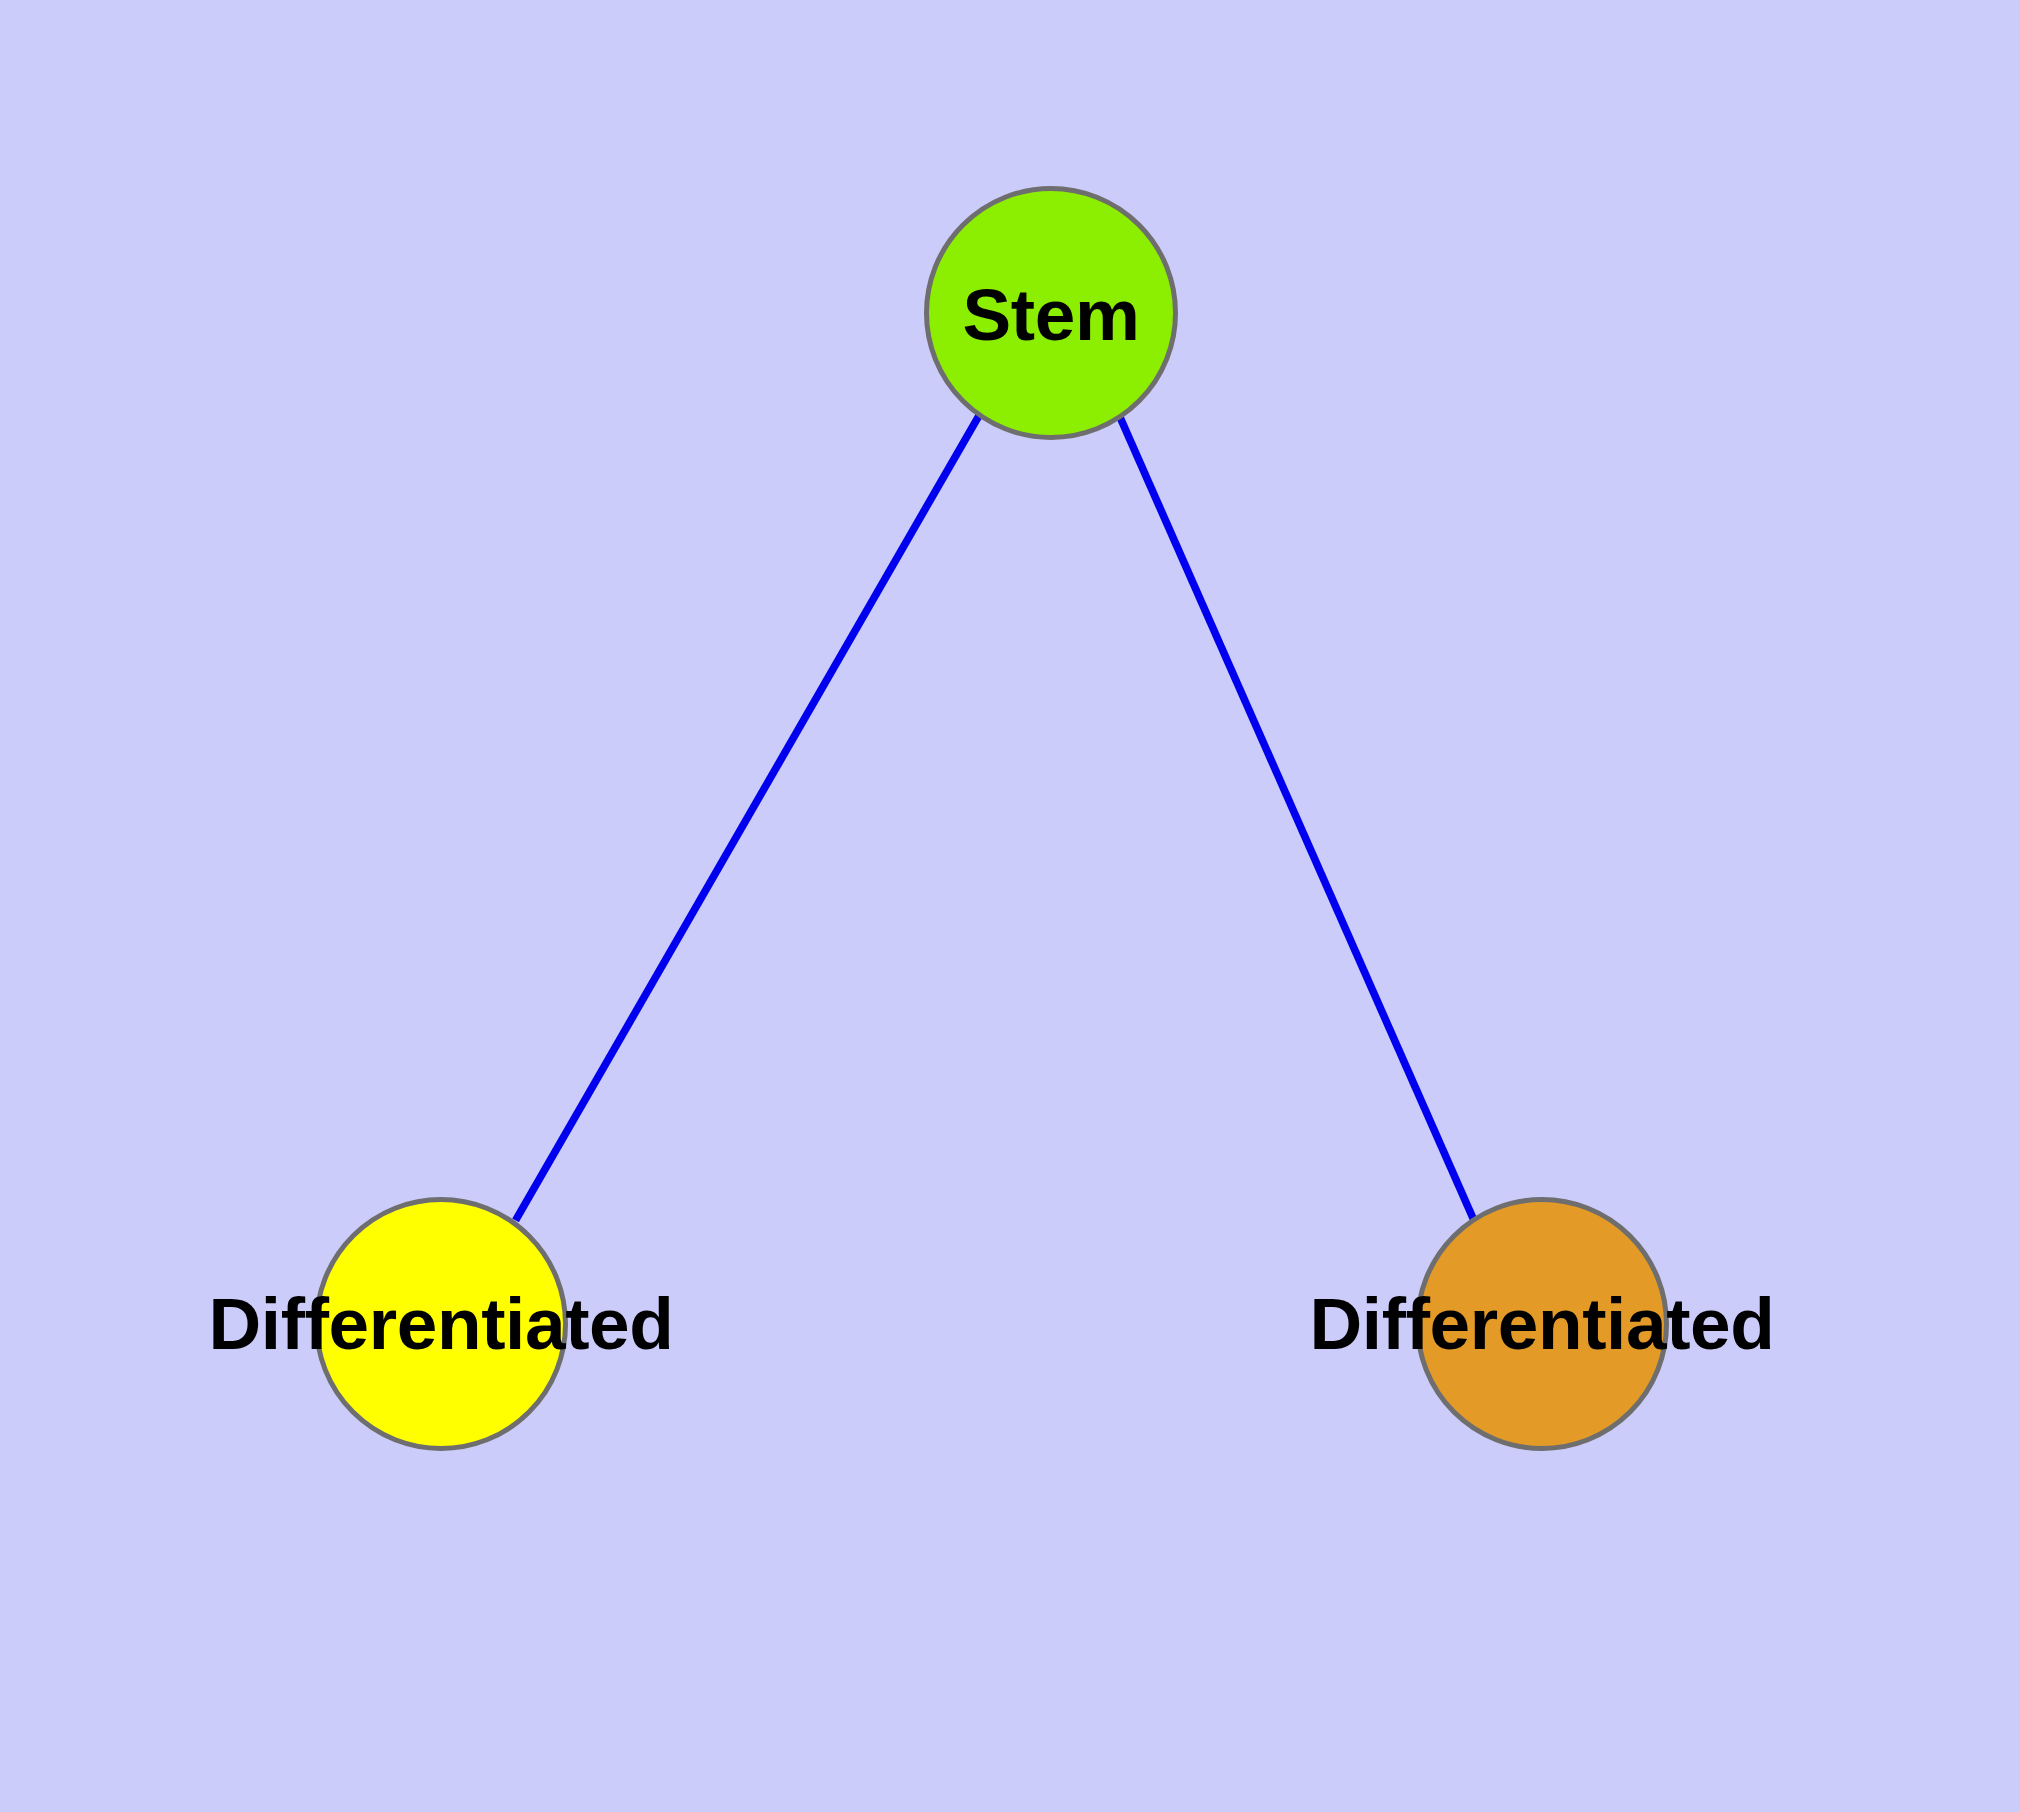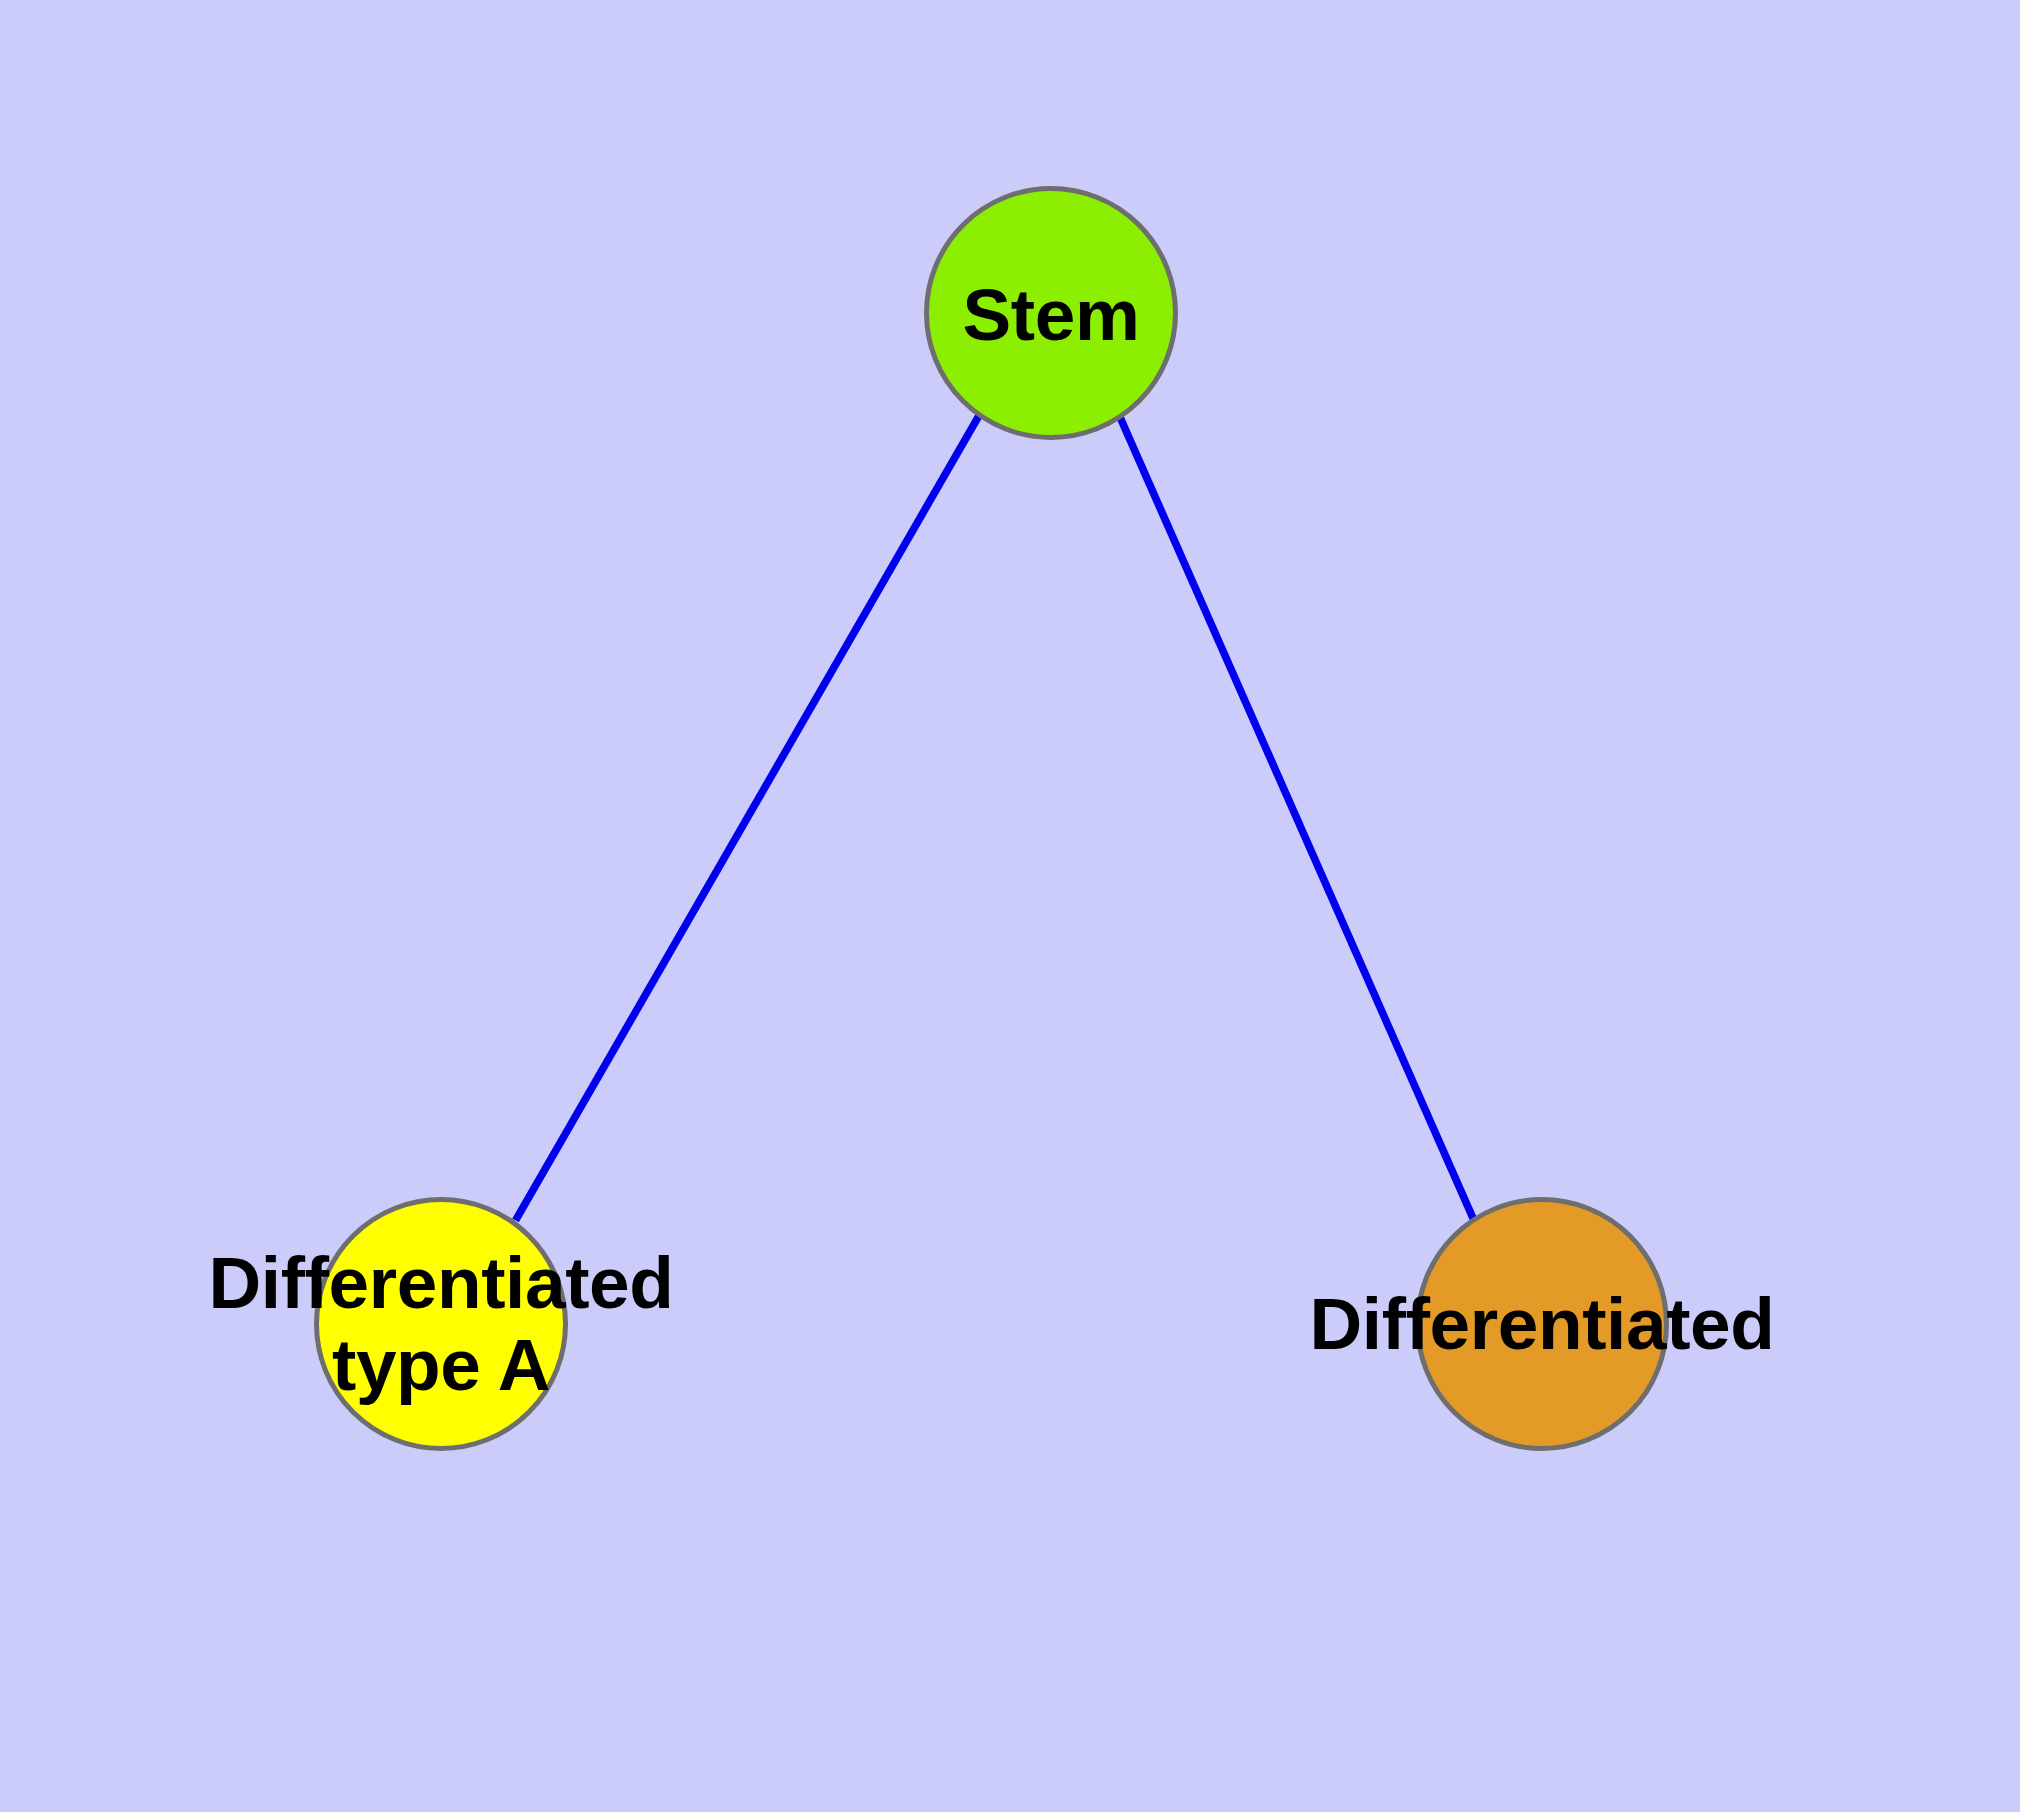--- a/index.html
+++ b/index.html
@@ -118,21 +118,20 @@
       <div class="node-circle"></div>
       <div class="node-label">
         <div>Stem</div>
       </div>
     </div>
 
     <div class="graph-node" id="node-diff-a">
       <div class="node-circle"></div>
       <div class="node-label">
         <div>Differentiated</div>
-        <div>type A</div>
       </div>
     </div>
 
     <div class="graph-node" id="node-diff-b">
       <div class="node-circle"></div>
       <div class="node-label">
         <div>Differentiated</div>
       </div>
     </div>
 

